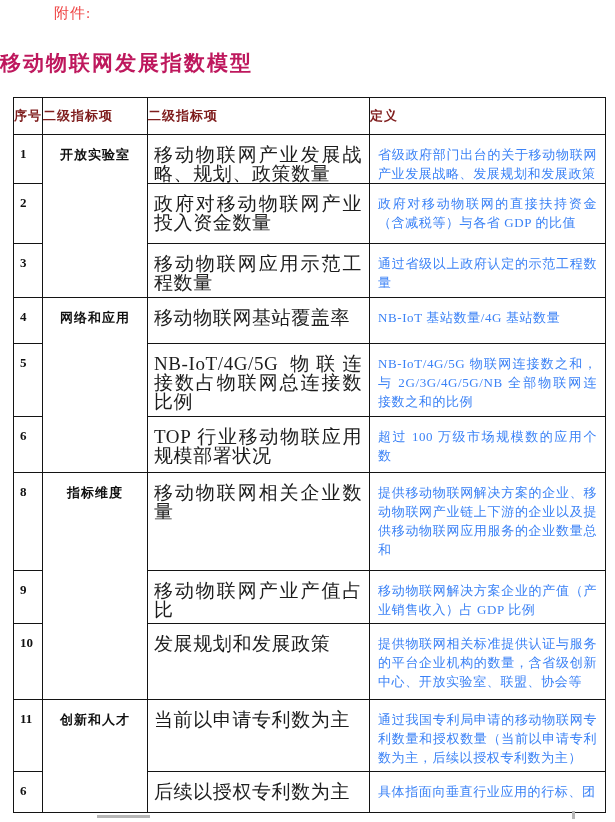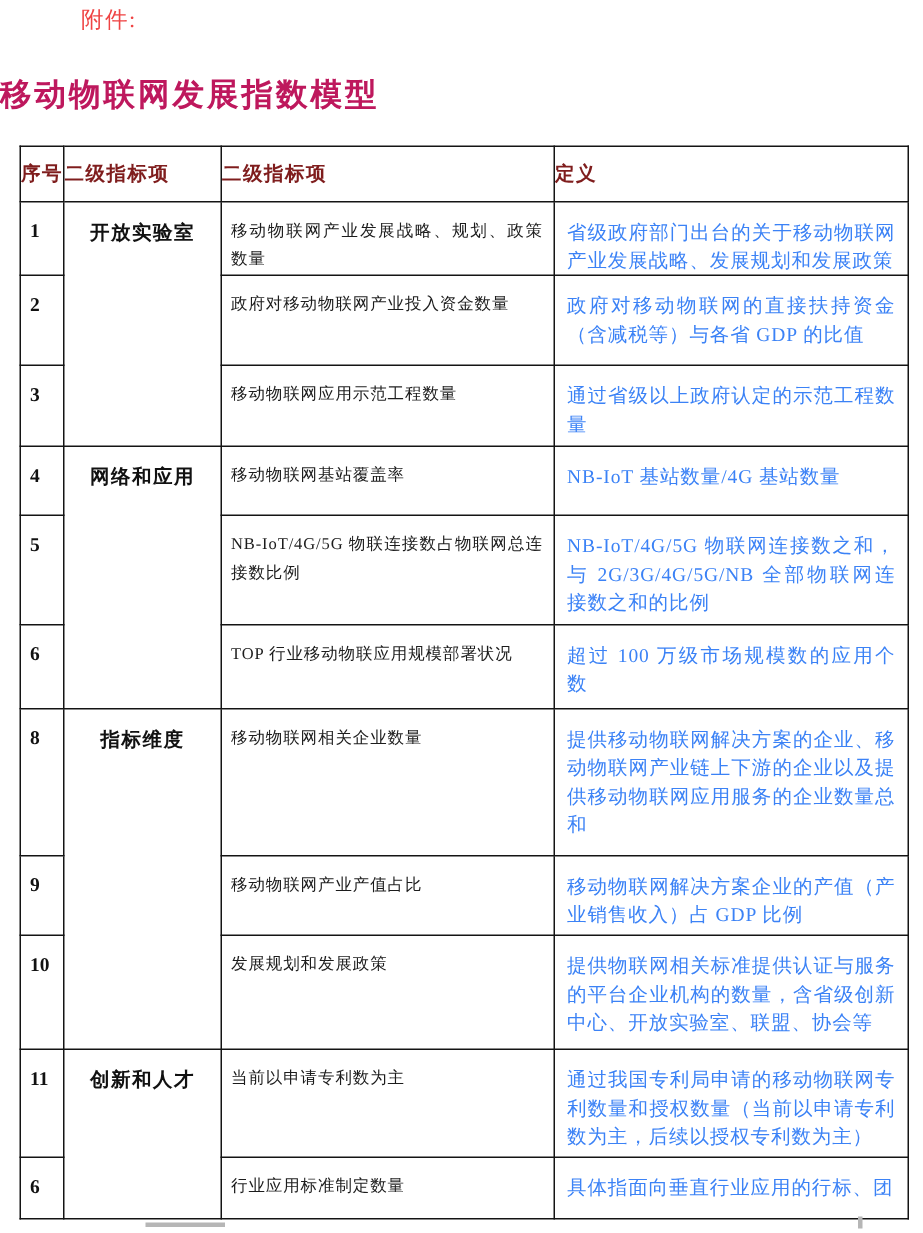--- a/index.html
+++ b/index.html
@@ -72,21 +72,21 @@
     padding-top: 11px;
     text-align: center;
     font-size: 13px;
     font-weight: 700;
     letter-spacing: 1px;
     color: #111;
   }
   td.cell-ind {
     vertical-align: top;
     padding: 10px 7px 0 6px;
-    font-size: 11px;
+    font-size: 19px;
     line-height: 19px;
     letter-spacing: 0.6px;
     text-align: justify;
     text-justify: inter-ideograph;
     color: #1c1c1c;
   }
   td.cell-def {
     vertical-align: top;
     padding: 10px 8px 0 8px;
     font-size: 13px;
@@ -189,21 +189,21 @@
       </tr>
 
       <tr style="height:72px">
         <td class="cell-no">11</td>
         <td class="cell-dim" rowspan="2">创新和人才</td>
         <td class="cell-ind">当前以申请专利数为主</td>
         <td class="cell-def">通过我国专利局申请的移动物联网专利数量和授权数量（当前以申请专利数为主，后续以授权专利数为主）</td>
       </tr>
       <tr style="height:41px">
         <td class="cell-no">6</td>
-        <td class="cell-ind">行业应用标准制定数量</td>
+        <td class="cell-ind">后续以授权专利数为主</td>
         <td class="cell-def">具体指面向垂直行业应用的行标、团</td>
       </tr>
     </tbody>
   </table>
 </div>
 
 <div class="clip-mark-left"></div>
 <div class="clip-mark-right"></div>
 
 </body></html>

